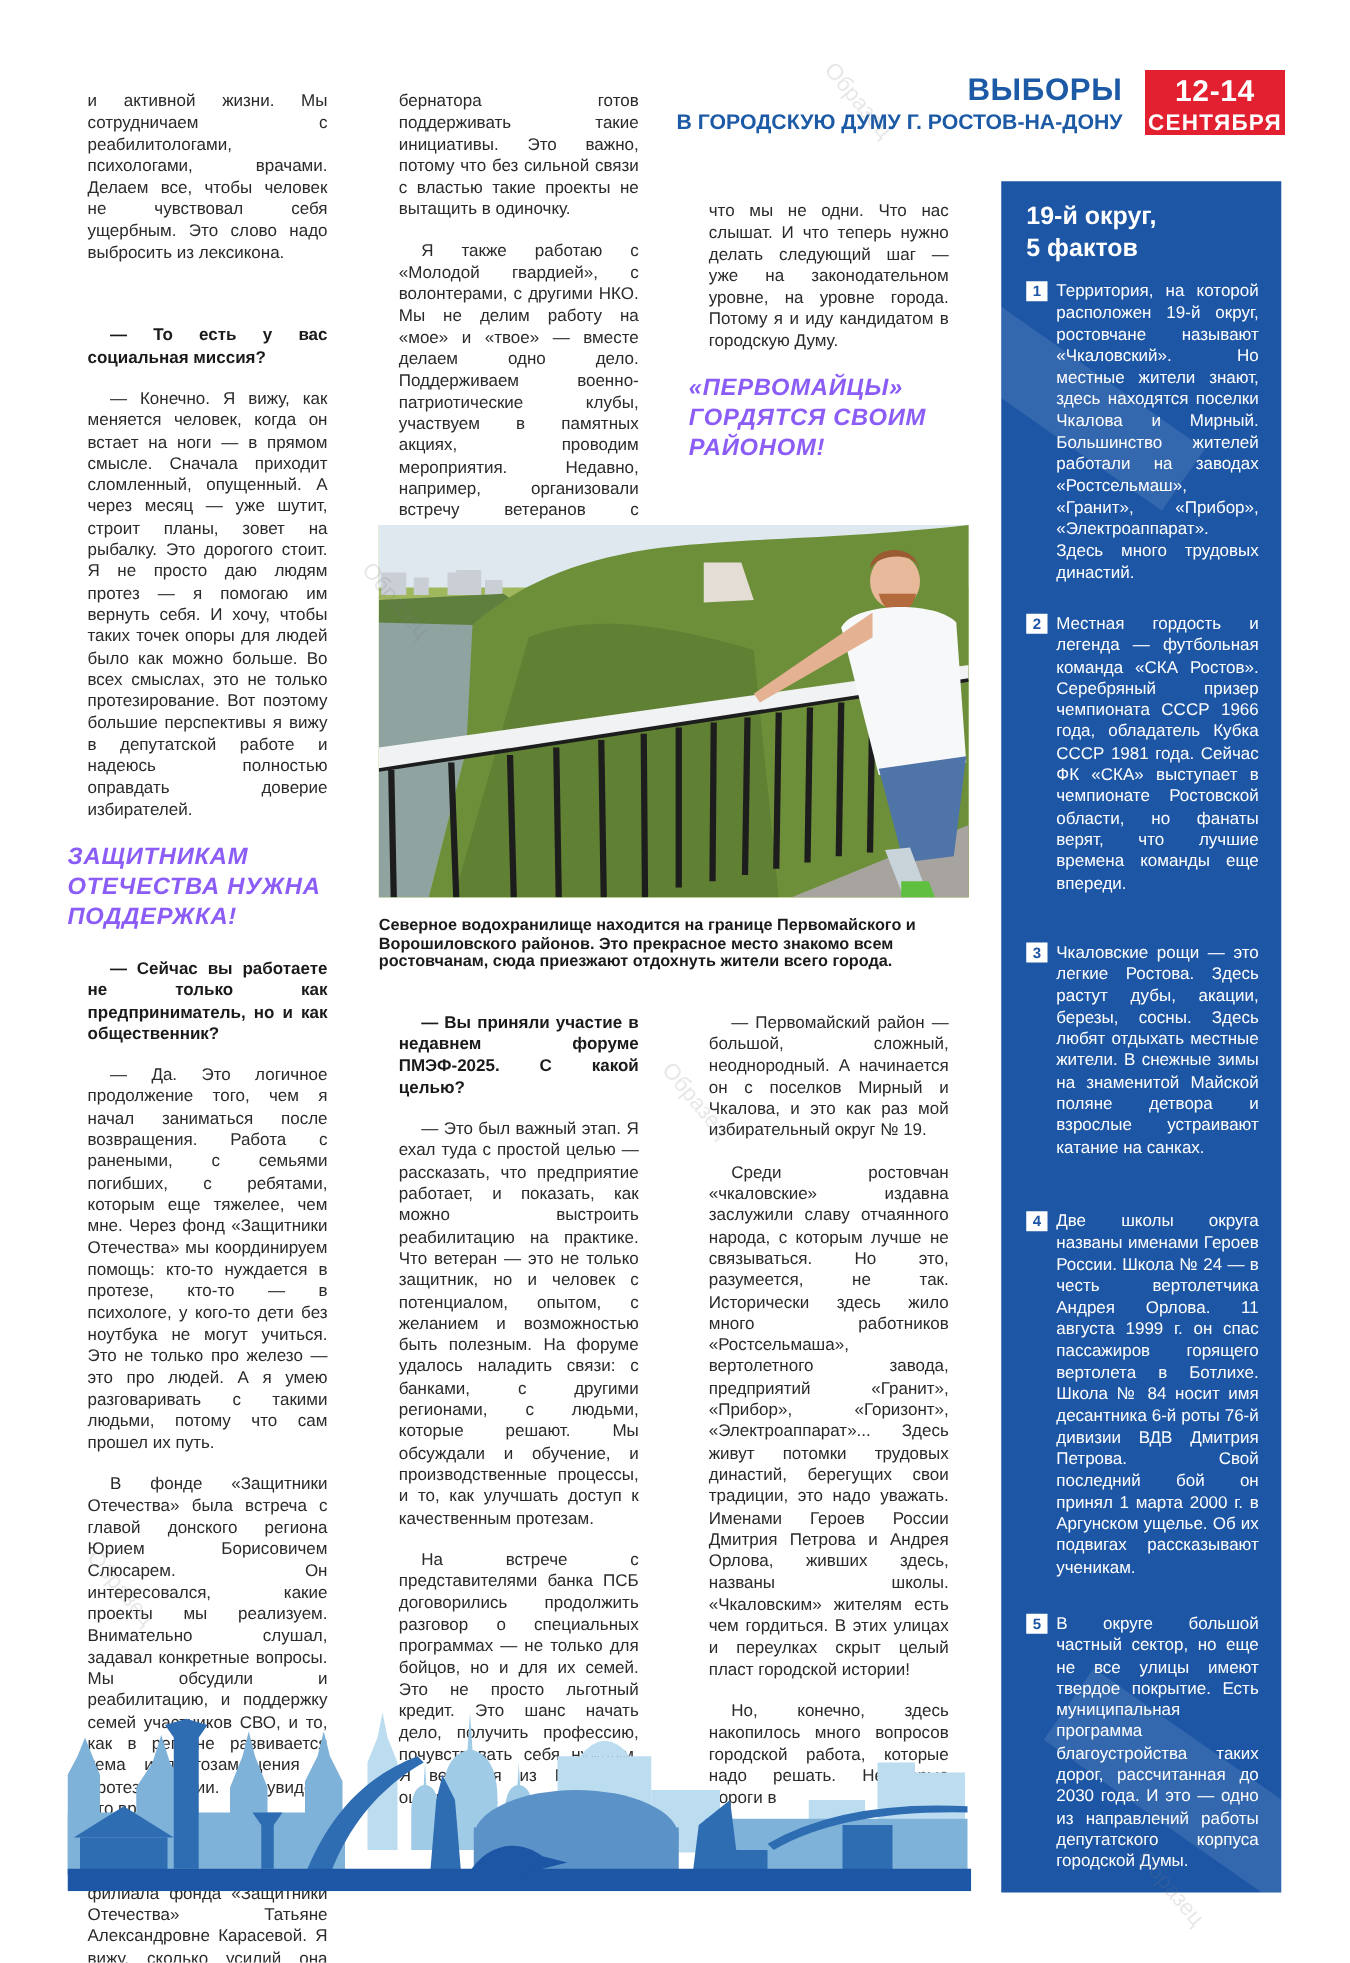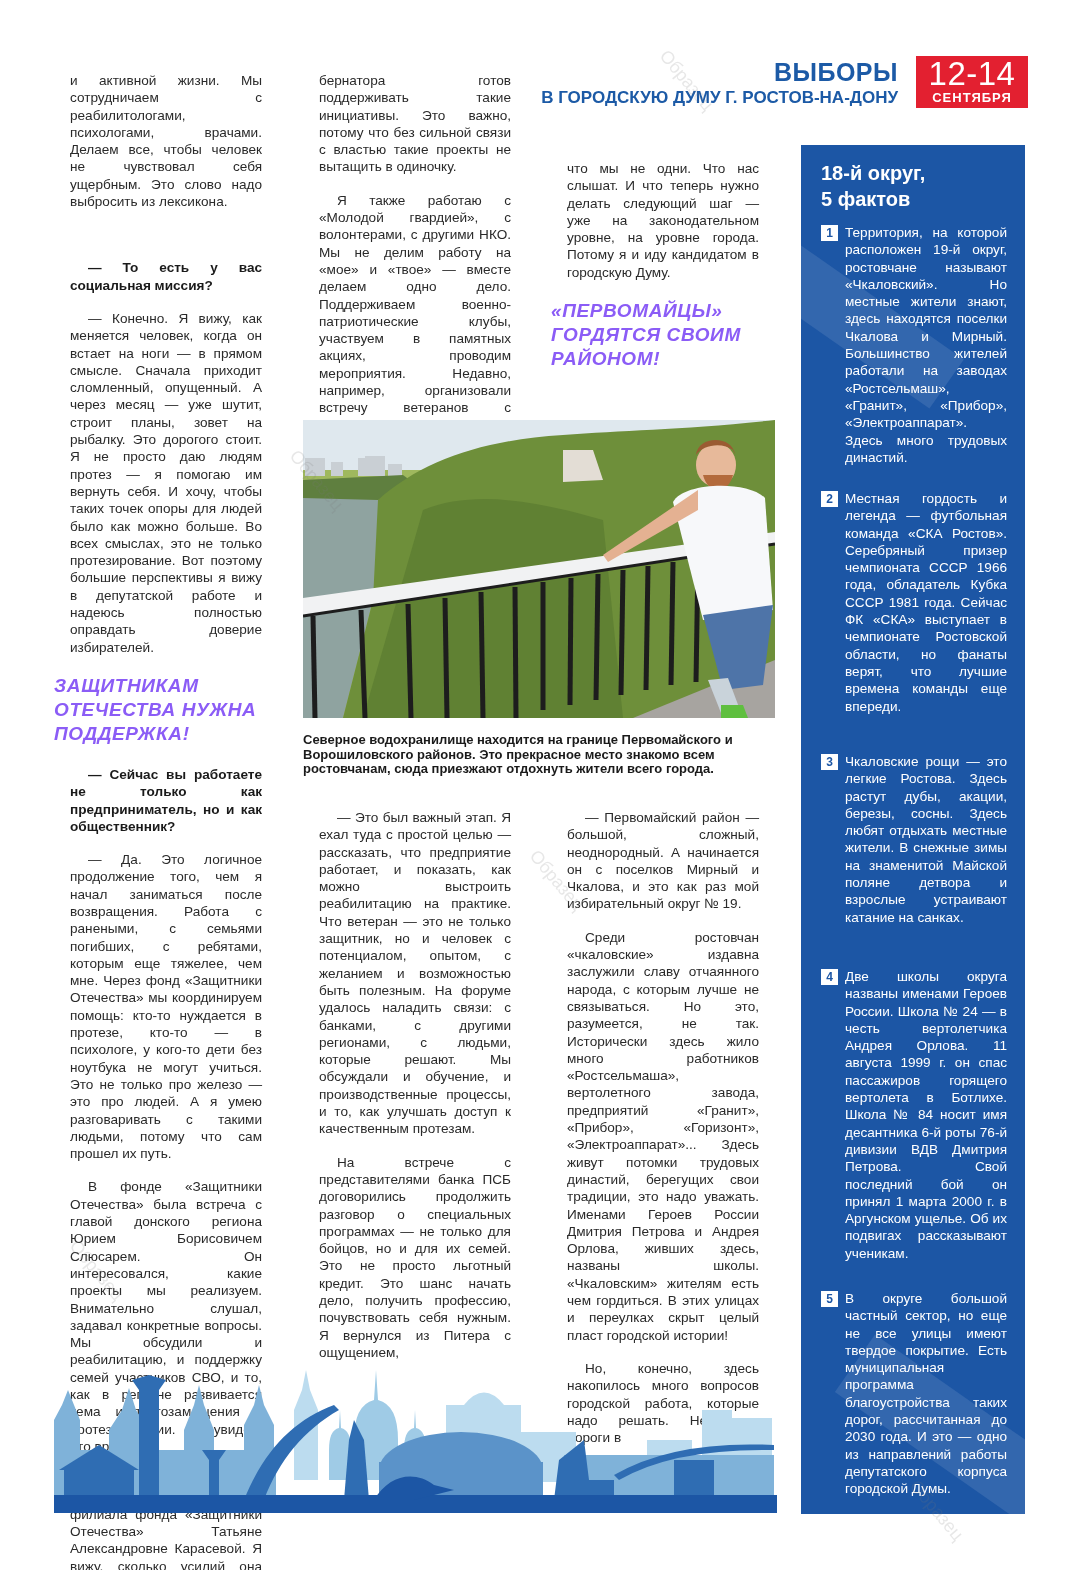--- a/index.html
+++ b/index.html
@@ -22,22 +22,22 @@
   #col2b { left:303px; top:793px; width:224px; }
   #col3b { left:551px; top:793px; width:224px; }
 
   .header { position:absolute; left:540px; top:56px; width:488px; height:52px; }
   .h-title { position:absolute; right:130px; top:2px; color:#1c5aa6; font-weight:900; font-size:25px; letter-spacing:0.5px; }
   .h-sub { position:absolute; right:130px; top:32px; color:#1c5aa6; font-weight:bold; font-size:17px; white-space:nowrap; }
   .date-badge {
     position:absolute; right:0; top:0; width:112px; height:52px; background:#e32030; color:#fff;
     text-align:center;
   }
-  .date-big { font-weight:400; font-size:33px; line-height:34px; margin-top:1px; letter-spacing:0.5px; }
-  .date-small { font-weight:bold; font-size:13px; line-height:14px; letter-spacing:1px; }
+  .date-big { font-weight:700; font-size:24px; line-height:34px; margin-top:1px; letter-spacing:0.5px; }
+  .date-small { font-weight:bold; font-size:18px; line-height:14px; letter-spacing:1px; }
 
   .facts {
     position:absolute; left:801px; top:145px; width:224px; height:1369px;
     background:#1c56a5; color:#fff; overflow:hidden;
   }
   .facts .stripe { position:absolute; background:rgba(255,255,255,0.10); transform:rotate(-55deg); }
   .facts-title { position:absolute; left:20px; top:15px; font-weight:900; font-size:20px; line-height:26px; }
   .fact { position:absolute; left:20px; width:186px; font-size:13.6px; line-height:17.3px; }
   .fact-num {
     position:absolute; left:0; top:1px; width:17px; height:16px; background:#fff; color:#1c56a5;
@@ -125,35 +125,36 @@
     <path d="M370 82 C380 62, 445 60, 462 78 L470 190 L400 200 Z" fill="#f7f8fa"></path>
     <path d="M395 70 L300 135 L305 142 L395 90 Z" fill="#e4b192"></path>
     <path d="M400 195 L470 185 L460 265 L420 270 Z" fill="#4e74a8"></path>
     <path d="M405 260 L420 298 L440 298 L425 258 Z" fill="#c9d3da"></path>
     <path d="M418 285 L440 285 L445 298 L418 298 Z" fill="#5fbf3f"></path>
   </svg>
 </div>
 <div class="caption">Северное водохранилище находится на границе Первомайского и Ворошиловского районов. Это прекрасное место знакомо всем ростовчанам, сюда приезжают отдохнуть жители всего города.</div>
 
 <div class="col" id="col2b">
+  <p class="q">— Вы приняли участие в недавнем форуме ПМЭФ-2025. С какой целью?</p>
   <p class="indent">— Это был важный этап. Я ехал туда с простой целью — рассказать, что предприятие работает, и показать, как можно выстроить реабилитацию на практике. Что ветеран — это не только защитник, но и человек с потенциалом, опытом, с желанием и возможностью быть полезным. На форуме удалось наладить связи: с банками, с другими регионами, с людьми, которые решают. Мы обсуждали и обучение, и производственные процессы, и то, как улучшать доступ к качественным протезам.</p>
   <p class="indent">На встрече с представителями банка ПСБ договорились продолжить разговор о специальных программах — не только для бойцов, но и для их семей. Это не просто льготный кредит. Это шанс начать дело, получить профессию, почувствовать себя нужным. Я вернулся из Питера с ощущением,</p>
 </div>
 
 <div class="col" id="col3b">
   <p class="indent">— Первомайский район — большой, сложный, неоднородный. А начинается он с поселков Мирный и Чкалова, и это как раз мой избирательный округ № 19.</p>
   <p class="indent">Среди ростовчан «чкаловские» издавна заслужили славу отчаянного народа, с которым лучше не связываться. Но это, разумеется, не так. Исторически здесь жило много работников «Ростсельмаша», вертолетного завода, предприятий «Гранит», «Прибор», «Горизонт», «Электроаппарат»... Здесь живут потомки трудовых династий, берегущих свои традиции, это надо уважать. Именами Героев России Дмитрия Петрова и Андрея Орлова, живших здесь, названы школы. «Чкаловским» жителям есть чем гордиться. В этих улицах и переулках скрыт целый пласт городской истории!</p>
   <p class="indent">Но, конечно, здесь накопилось много вопросов городской работа, которые надо решать. Некоторые дороги в</p>
 </div>
 
 <div class="facts">
   <div class="stripe" style="left:-40px;top:-60px;width:60px;height:380px;"></div>
   <div class="stripe" style="left:150px;top:1150px;width:70px;height:320px;"></div>
   <div class="facts-title">
-    <div>18-й округ,</div>
+    <div>19-й округ,</div>
     <div>5 фактов</div>
   </div>
   <div class="fact" style="top:79px;">
     <div class="fact-num">1</div>
     <div class="fact-text">Территория, на которой расположен 19-й округ, ростовчане называют «Чкаловский». Но местные жители знают, здесь находятся поселки Чкалова и Мирный. Большинство жителей работали на заводах «Ростсельмаш», «Гранит», «Прибор», «Электроаппарат». Здесь много трудовых династий.</div>
   </div>
   <div class="fact" style="top:345px;">
     <div class="fact-num">2</div>
     <div class="fact-text">Местная гордость и легенда — футбольная команда «СКА Ростов». Серебряный призер чемпионата СССР 1966 года, обладатель Кубка СССР 1981 года. Сейчас ФК «СКА» выступает в чемпионате Ростовской области, но фанаты верят, что лучшие времена команды еще впереди.</div>
   </div>

